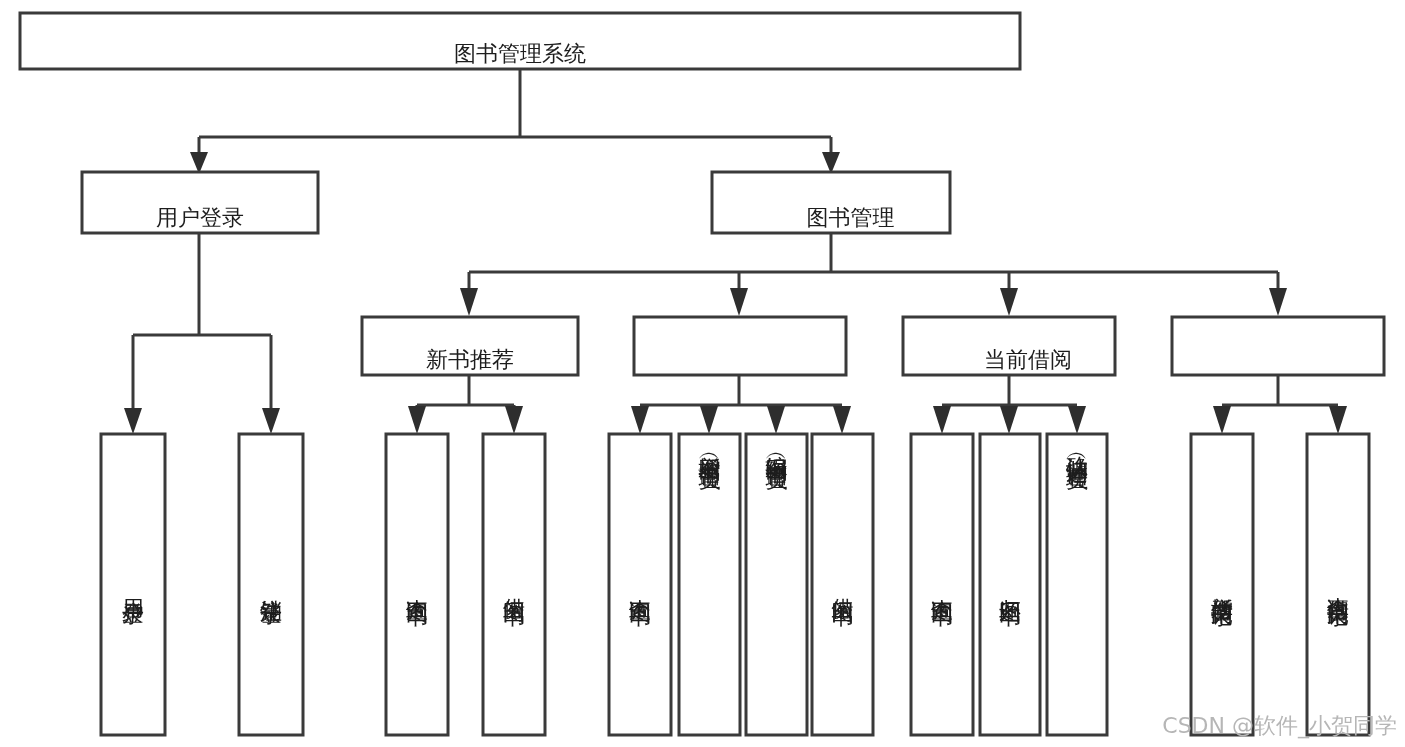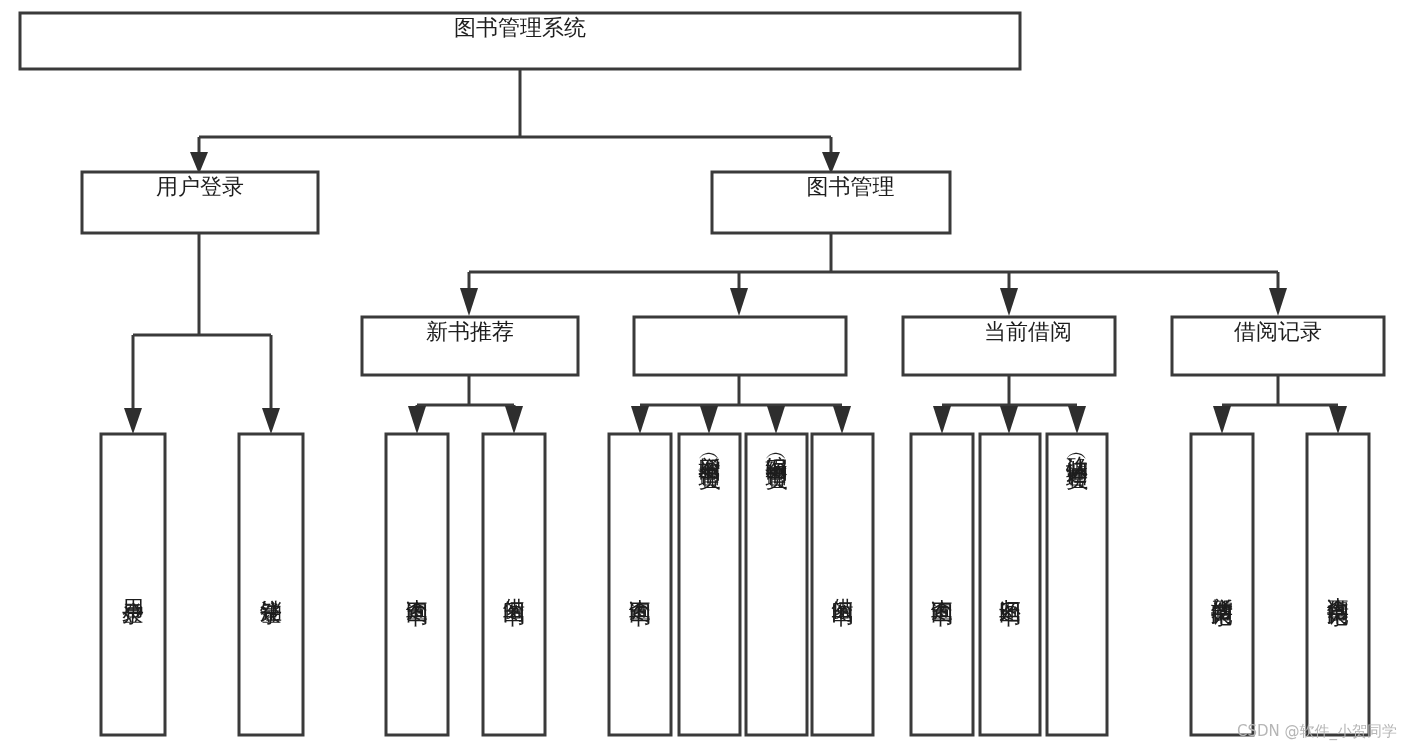--- a/index.html
+++ b/index.html
@@ -51,36 +51,36 @@
     font-family: "DejaVu Sans", "Liberation Sans", sans-serif;
     font-size: 22px;
     line-height: 1.18;
     letter-spacing: 2px;
     color: #1d1d1d;
     white-space: nowrap;
   }
   .htext-wrap {
     position: absolute;
     display: flex;
-    align-items: flex-start;
+    align-items: flex-end;
     justify-content: center;
     pointer-events: none;
   }
   .htext {
     font-family: "DejaVu Sans", "Liberation Sans", sans-serif;
     font-size: 22px;
     color: #1d1d1d;
     white-space: nowrap;
   }
   #watermark {
     position: absolute;
     right: 8px;
     bottom: 6px;
     font-family: "DejaVu Sans", "Liberation Sans", sans-serif;
-    font-size: 15px;
+    font-size: 22px;
     color: #b6b6b6;
     white-space: nowrap;
     pointer-events: none;
   }
 </style>
 </head>
 <body>
 
 <div id="diagram-root">
 
@@ -190,23 +190,20 @@
   <div class="htext-wrap" style="left:712px; top:172px; width:277px; height:61px;">
     <span class="htext">图书管理</span>
   </div>
 
   <div class="htext-wrap" style="left:362px; top:317px; width:216px; height:58px;">
     <span class="htext">新书推荐</span>
   </div>
   <div class="htext-wrap" style="left:903px; top:317px; width:250px; height:58px;">
     <span class="htext">当前借阅</span>
   </div>
-  <div class="htext-wrap" style="left:1172px; top:317px; width:212px; height:58px;">
-    <span class="htext">借阅记录</span>
-  </div>
 
   <div class="vtext-wrap" style="left:101px; top:434px; width:64px; height:301px;">
     <span class="vtext">用户登录</span>
   </div>
   <div class="vtext-wrap" style="left:239px; top:434px; width:64px; height:301px;">
     <span class="vtext">注销登录</span>
   </div>
 
   <div class="vtext-wrap" style="left:386px; top:434px; width:62px; height:301px;">
     <span class="vtext">查询图书</span>

